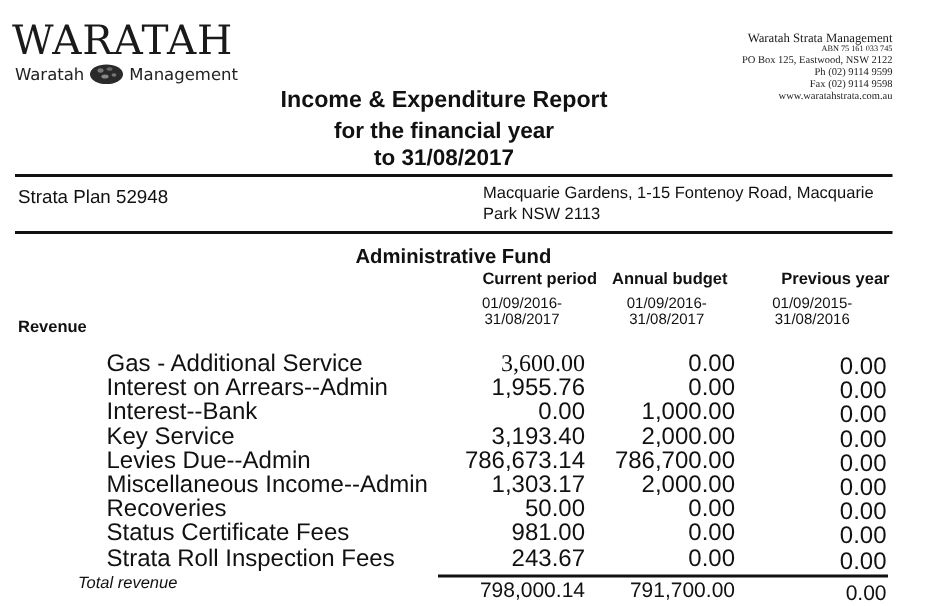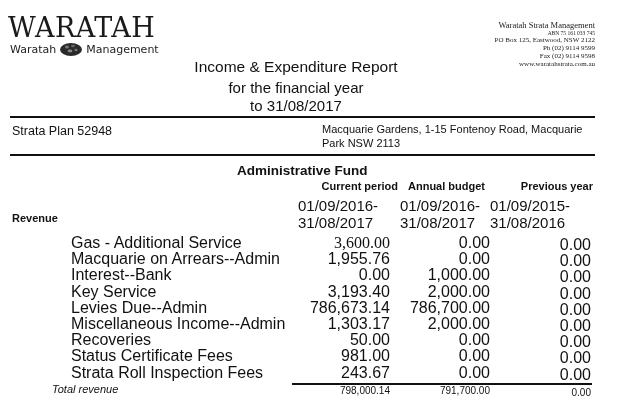--- a/index.html
+++ b/index.html
@@ -23,38 +23,38 @@
   }
   .company {
     right: 26px; top: 20px; text-align: right;
     font-family: "Liberation Serif", serif; color: #1a1a1a;
   }
   .company .name { font-size: 8.5px; font-weight: normal; line-height: 10px; }
   .company .line { font-size: 7px; line-height: 8px; }
   .company .line.small { font-size: 5.5px; line-height: 6px; }
   .report-title {
     left: 176px; top: 58px; width: 240px; text-align: center;
-    font-weight: normal; font-size: 15px; line-height: 18px;
+    font-weight: bold; font-size: 15px; line-height: 18px;
   }
   .report-title .l1 { font-size: 15.5px; margin-bottom: 3px; }
   .rule { background: #111; height: 2px; left: 10px; width: 585px; }
   .plan { left: 12px; top: 124px; font-size: 12.5px; }
   .address { left: 322px; top: 122px; width: 275px; font-size: 11px; line-height: 14px; }
   .fund-title { left: 237px; top: 163px; font-size: 13.5px; font-weight: bold; }
   .col-head { font-size: 11px; font-weight: bold; top: 180px; text-align: right; }
-  .col-date { font-size: 15px; top: 197px; text-align: left; }
+  .col-date { font-size: 10px; top: 197px; text-align: center; }
   .section { left: 12px; top: 212px; font-size: 11px; font-weight: bold; }
   .rows { left: 0; top: 234px; width: 621px; }
   .row { position: relative; height: 16.2px; font-size: 16px; }
   .row span { position: absolute; top: 0; }
   .row .label { left: 71px; }
   .num { text-align: right; width: 110px; }
   .total-label { left: 52px; top: 383px; font-size: 11px; font-style: italic; }
   .total-rule { height: 1.5px; background: #111; top: 383px; }
-  .total-val { top: 385px; font-size: 10px; }
+  .total-val { top: 385px; font-size: 14px; }
 </style>
 </head>
 <body>
 
 <div class="abs logo-title">WARATAH</div>
 <div class="abs logo-sub">
   <span>Waratah</span>
   <svg class="flower" viewBox="0 0 26 15">
     <ellipse cx="13" cy="7.5" rx="11" ry="6.5" fill="#2a2a2a"></ellipse>
     <ellipse cx="9" cy="5" rx="2" ry="1.5" fill="#777"></ellipse>
@@ -96,21 +96,21 @@
 <div class="abs section">Revenue</div>
 
 <div class="abs rows">
   <div class="row">
     <span class="label">Gas - Additional Service</span>
     <span class="num" style="left:280px;font-family:Liberation Serif, serif;">3,600.00</span>
     <span class="num" style="left:380px;">0.00</span>
     <span class="num" style="left:481px;top:2px;">0.00</span>
   </div>
   <div class="row">
-    <span class="label">Macquarie on Arrears--Admin</span>
+    <span class="label">Interest on Arrears--Admin</span>
     <span class="num" style="left:280px;">1,955.76</span>
     <span class="num" style="left:380px;">0.00</span>
     <span class="num" style="left:481px;top:2px;">0.00</span>
   </div>
   <div class="row">
     <span class="label">Interest--Bank</span>
     <span class="num" style="left:280px;">0.00</span>
     <span class="num" style="left:380px;">1,000.00</span>
     <span class="num" style="left:481px;top:2px;">0.00</span>
   </div>

